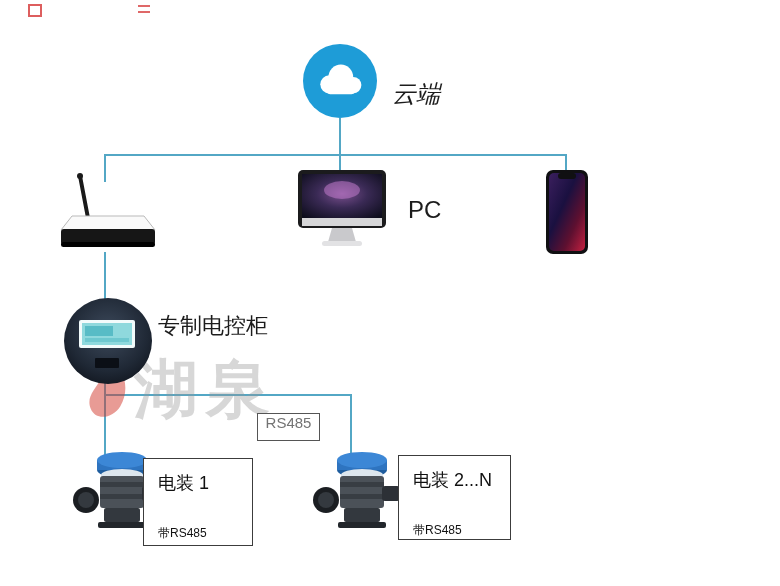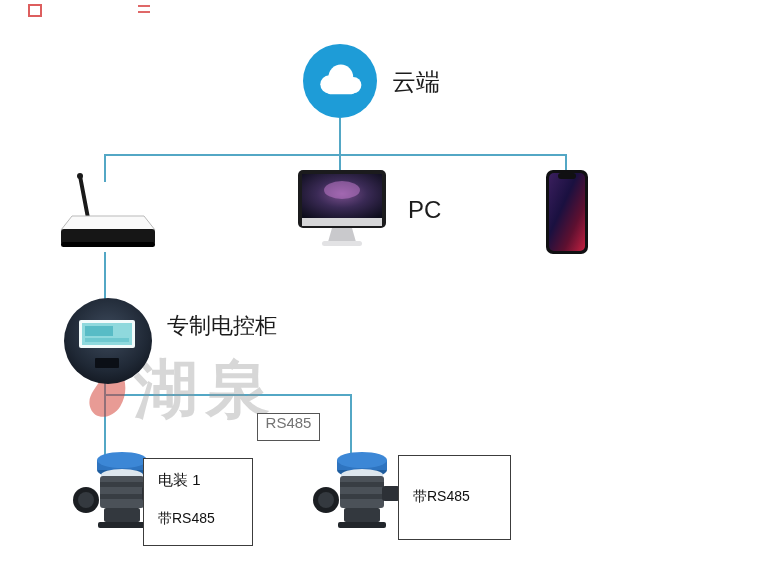--- a/index.html
+++ b/index.html
@@ -8,22 +8,22 @@
   .line{position:absolute;background:#53a7c5;z-index:0;}
   .lbl{position:absolute;color:#1c1c1c;z-index:3;white-space:nowrap;}
   .lbl-lg{font-size:24px;}
   .lbl-md{font-size:22px;}
   .wrap{white-space:normal;line-height:31px;}
   .img{position:absolute;z-index:2;}
   .img svg{display:block;width:100%;height:100%;}
   .box{position:absolute;background:#ffffff;border:1px solid #3c3c3c;z-index:4;box-sizing:border-box;}
   .rs-box{display:flex;align-items:flex-start;justify-content:center;font-size:15px;color:#737373;}
   .act-box{padding:12px 0 0 14px;}
-  .act-title{font-size:15px;color:#111;}
-  .act-sub{font-size:14px;color:#111;margin-top:20px;}
+  .act-title{font-size:18px;color:#111;}
+  .act-sub{font-size:12px;color:#111;margin-top:30px;}
   .watermark{position:absolute;left:82px;top:346px;display:flex;align-items:flex-start;z-index:1;}
   .wm-blob{width:52px;height:74px;margin-top:6px;opacity:0.5;}
   .wm-text{font-size:64px;font-weight:bold;color:rgba(150,150,150,0.38);letter-spacing:8px;}
   .artifact{position:absolute;z-index:5;}
 </style>
 </head>
 <body>
 
 <div class="canvas">
 
@@ -48,21 +48,21 @@
   <div class="artifact" style="left:138px;top:5px;width:12px;height:4px;border-top:2px solid rgba(210,40,40,0.7);border-bottom:2px solid rgba(210,40,40,0.7);"></div>
 
   <div class="img" style="left:303px;top:44px;width:74px;height:74px;border-radius:50%;background:#1e9cd7;">
     <svg viewBox="0 0 90 80">
       <circle cx="32" cy="44" r="11" fill="#ffffff"></circle>
       <circle cx="46" cy="35" r="15" fill="#ffffff"></circle>
       <circle cx="61" cy="45" r="10" fill="#ffffff"></circle>
       <rect x="27" y="43" width="38" height="13" rx="6" fill="#ffffff"></rect>
     </svg>
   </div>
-  <div class="lbl lbl-lg" style="left:392px;top:66px;">云端</div>
+  <div class="lbl lbl-lg" style="left:392px;top:78px;font-style:italic;">云端</div>
 
   <div class="img" style="left:58px;top:172px;width:100px;height:82px;">
     <svg viewBox="0 0 100 82">
       <line x1="30" y1="46" x2="22" y2="4" stroke="#1a1a1a" stroke-width="4" stroke-linecap="round"></line>
       <circle cx="22" cy="4" r="3" fill="#1a1a1a"></circle>
       <polygon points="14,44 86,44 97,58 3,58" fill="#fafafa" stroke="#b9b9b9" stroke-width="1"></polygon>
       <rect x="3" y="57" width="94" height="16" rx="3" fill="#161616"></rect>
       <rect x="3" y="70" width="94" height="5" rx="2.5" fill="#000000"></rect>
     </svg>
   </div>
@@ -112,21 +112,21 @@
         </radialGradient>
       </defs>
       <ellipse cx="44" cy="43" rx="44" ry="43" fill="url(#cab)"></ellipse>
       <rect x="15" y="22" width="56" height="28" rx="2" fill="#f2fbfb"></rect>
       <rect x="18" y="25" width="50" height="22" fill="#8fd9dd"></rect>
       <rect x="21" y="28" width="28" height="10" fill="#4fb6c2" opacity="0.85"></rect>
       <rect x="21" y="40" width="44" height="4" fill="#5fc0c9" opacity="0.7"></rect>
       <rect x="31" y="60" width="24" height="10" rx="1" fill="#0b0f16"></rect>
     </svg>
   </div>
-  <div class="lbl lbl-md wrap" style="left:158px;top:310px;width:128px;text-align:center;">专制电控柜</div>
+  <div class="lbl lbl-md wrap" style="left:158px;top:310px;width:128px;">专制电控柜</div>
 
   <div class="box rs-box" style="left:257px;top:413px;width:63px;height:28px;border-color:#555;">
     <span>RS485</span>
   </div>
 
   <div class="img" style="left:72px;top:448px;width:92px;height:88px;">
     <svg viewBox="0 0 92 88">
       <ellipse cx="50" cy="22" rx="25" ry="8" fill="#1f5d9e"></ellipse>
       <rect x="25" y="12" width="50" height="10" fill="#2e74c0"></rect>
       <ellipse cx="50" cy="12" rx="25" ry="8" fill="#3c87d6"></ellipse>
@@ -156,16 +156,17 @@
       <rect x="28" y="34" width="44" height="5" fill="#383d43"></rect>
       <rect x="28" y="46" width="44" height="5" fill="#383d43"></rect>
       <circle cx="14" cy="52" r="13" fill="#1b1e22"></circle>
       <circle cx="14" cy="52" r="8" fill="#34393f"></circle>
       <rect x="70" y="38" width="18" height="15" rx="3" fill="#2c3036"></rect>
       <rect x="32" y="60" width="36" height="14" rx="2" fill="#33383e"></rect>
       <rect x="26" y="74" width="48" height="6" rx="2" fill="#22262b"></rect>
     </svg>
   </div>
   <div class="box act-box" style="left:398px;top:455px;width:113px;height:85px;">
+    <div class="act-title">电装 2...N</div>
     <div class="act-sub">带RS485</div>
   </div>
 
 </div>
 
 </body></html>

